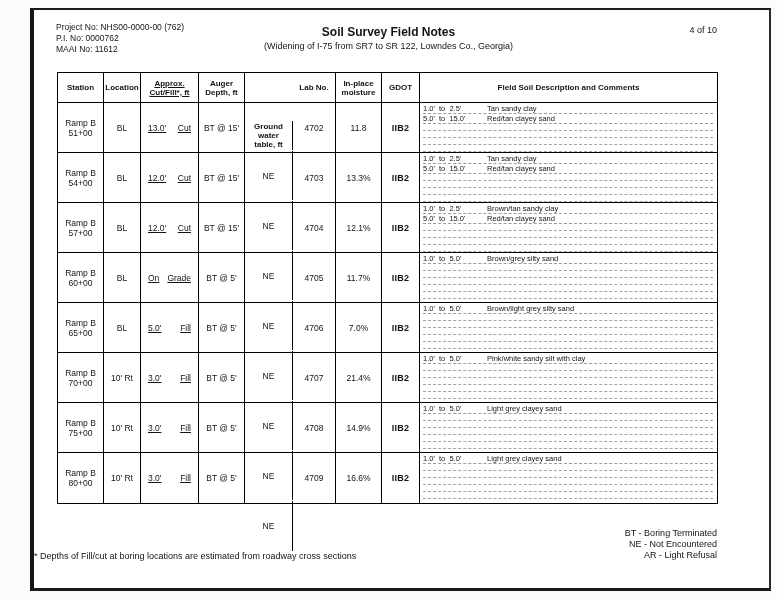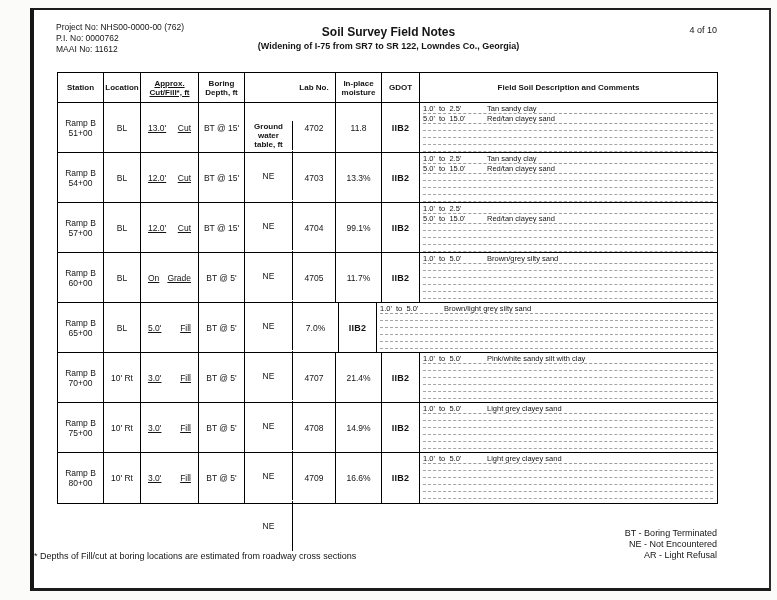--- a/index.html
+++ b/index.html
@@ -15,21 +15,21 @@
     position:absolute; top:8px; left:30px; right:6px; bottom:9px;
     background:#fff;
     border-top:2px solid #1b1b1b;
     border-left:4px solid #161616;
     border-right:2px solid #2b2b2b;
     border-bottom:3px solid #1b1b1b;
   }
   
   .hdr-left { position:absolute; left:56px; top:22px; font-size:8.5px; line-height:11px; }
   .doc-title { position:absolute; left:0; right:0; top:25px; text-align:center; font-weight:bold; font-size:12px; }
-  .doc-subtitle { position:absolute; left:0; right:0; top:41px; text-align:center; font-size:9px;font-weight:bold; }
+  .doc-subtitle { position:absolute; left:0; right:0; top:41px; text-align:center; font-size:9px; }
   .page-no { position:absolute; right:60px; top:25px; font-size:9px; }
   
   .soil-table {
     position:absolute; left:57px; top:72px; width:661px;
     border:1px solid #000; background:#fff;
   }
   .thead { display:flex; height:30px; border-bottom:1px solid #000; }
   .hcell {
     display:flex; align-items:center; justify-content:center;
     text-align:center; font-weight:bold; font-size:8px; line-height:9px;
@@ -83,21 +83,21 @@
 <div class="doc-title">Soil Survey Field Notes</div>
 <div class="doc-subtitle">(Widening of I-75 from SR7 to SR 122, Lowndes Co., Georgia)</div>
 <div class="page-no">4 of 10</div>
 
 <div class="soil-table">
   <div class="thead">
     <div class="hcell w-station">Station</div>
     <div class="hcell w-location">Location</div>
     <div class="hcell w-cutfill">Approx.
 Cut/Fill*, ft</div>
-    <div class="hcell w-boring">Boring
+    <div class="hcell w-boring">Auger
 Depth, ft</div>
     <div class="hcell w-gwt">Ground
 water
 table, ft</div>
     <div class="hcell w-lab">Lab No.</div>
     <div class="hcell w-moist">In-place
 moisture</div>
     <div class="hcell w-gdot">GDOT</div>
     <div class="hcell w-desc">Field Soil Description and Comments</div>
   </div>
@@ -164,25 +164,26 @@
     <div class="cell w-station multiline">Ramp B
 57+00</div>
     <div class="cell w-location">BL</div>
     <div class="cell w-cutfill">
       <span>12.0'</span>
       <span>Cut</span>
     </div>
     <div class="cell w-boring">BT @ 15'</div>
     <div class="cell w-gwt">NE</div>
     <div class="cell w-lab">4704</div>
-    <div class="cell w-moist">99.1%</div>
+    <div class="cell w-moist">12.1%</div>
     <div class="cell w-gdot gdot">IIB2</div>
     <div class="cell w-desc desc">
           <div class="desc-line">
             <span class="desc-range">1.0'  to  2.5'</span>
+            <span class="desc-text">Brown/tan sandy clay</span>
           </div>
           <div class="desc-line">
             <span class="desc-range">5.0'  to  15.0'</span>
             <span class="desc-text">Red/tan clayey sand</span>
           </div>
           <div class="desc-filler"></div>
           <div class="desc-filler"></div>
           <div class="desc-filler"></div>
           <div class="desc-filler"></div>
         </div>
@@ -217,20 +218,21 @@
   <div class="trow">
     <div class="cell w-station multiline">Ramp B
 65+00</div>
     <div class="cell w-location">BL</div>
     <div class="cell w-cutfill">
       <span>5.0'</span>
       <span>Fill</span>
     </div>
     <div class="cell w-boring">BT @ 5'</div>
     <div class="cell w-gwt">NE</div>
+    <div class="cell w-lab">4706</div>
     <div class="cell w-moist">7.0%</div>
     <div class="cell w-gdot gdot">IIB2</div>
     <div class="cell w-desc desc">
           <div class="desc-line">
             <span class="desc-range">1.0'  to  5.0'</span>
             <span class="desc-text">Brown/light grey silty sand</span>
           </div>
           <div class="desc-filler"></div>
           <div class="desc-filler"></div>
           <div class="desc-filler"></div>

